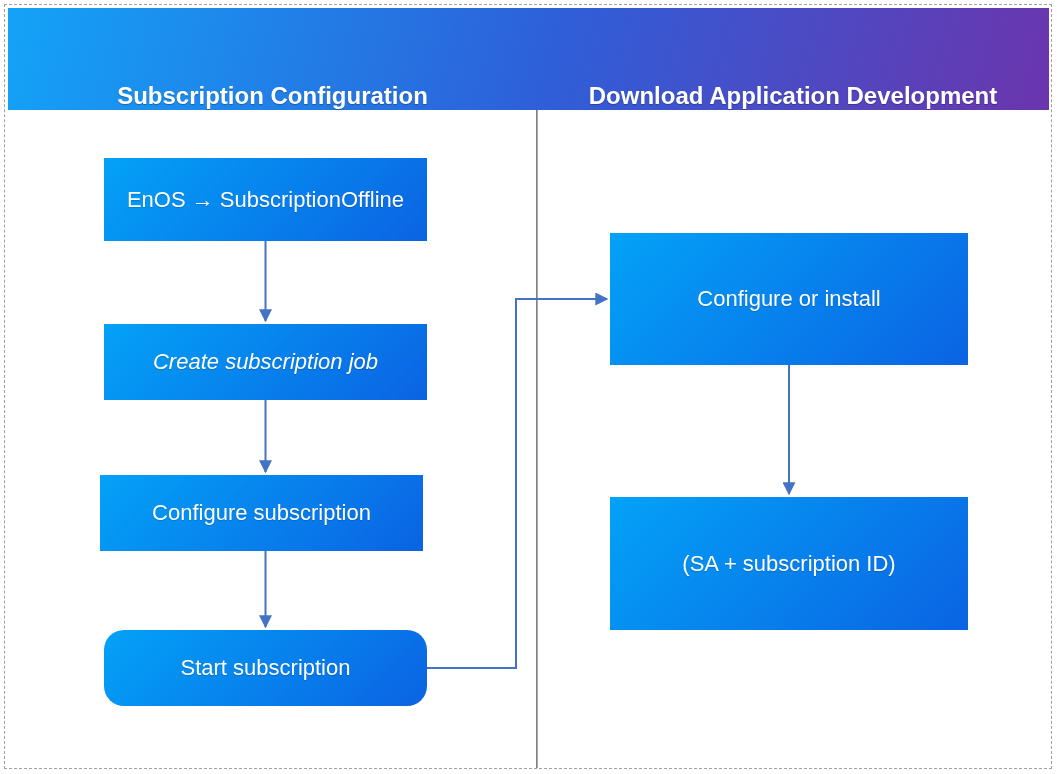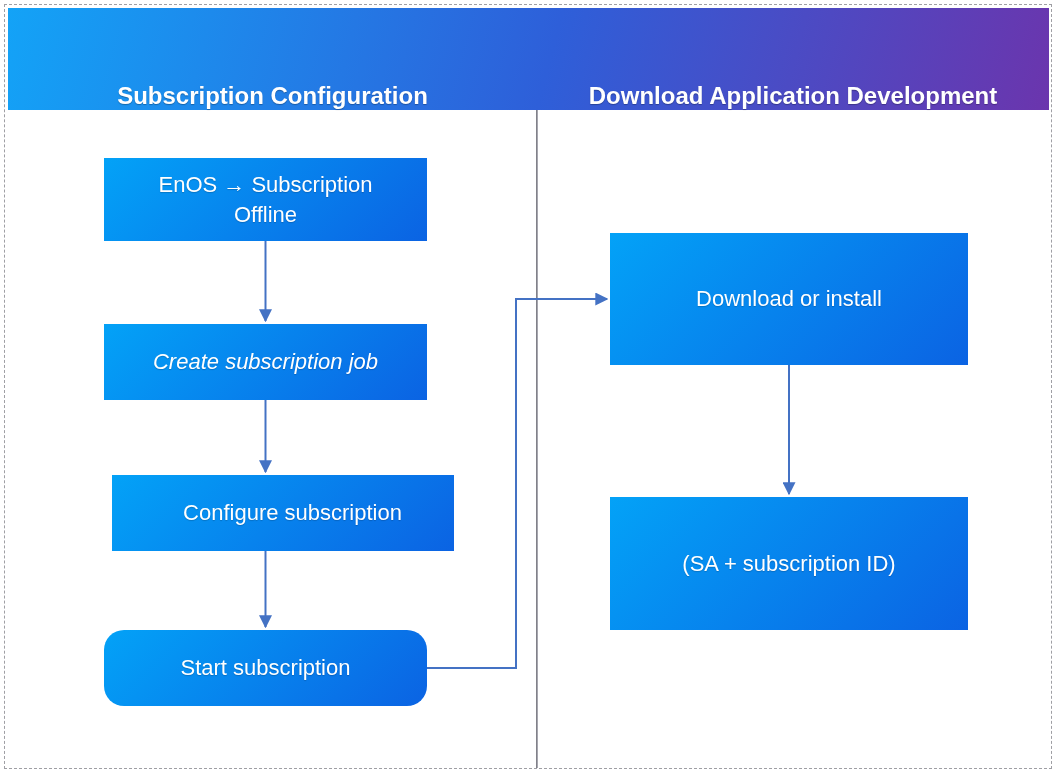--- a/index.html
+++ b/index.html
@@ -57,31 +57,31 @@
     top: 110px;
     width: 2px;
     height: 658px;
     background: linear-gradient(90deg, #6f6f78, #b8b8bf);
   }
   .node {
     position: absolute;
     background: linear-gradient(135deg, #03a2f7 0%, #0b63e3 100%);
     color: #ffffff;
     display: flex;
-    flex-direction: column;
+    flex-direction: row;
     align-items: center;
     justify-content: center;
     text-align: center;
     font-size: 22px;
     line-height: 30px;
     text-shadow: 0 1px 1px rgba(0,0,0,0.18);
   }
   .node-l1 { left: 104px; top: 158px; width: 323px; height: 83px; }
   .node-l2 { left: 104px; top: 324px; width: 323px; height: 76px; font-style: italic; }
-  .node-l3 { left: 112px; top: 475px; width: 323px; height: 76px; padding-left: 19px; }
+  .node-l3 { left: 100px; top: 475px; width: 323px; height: 76px; }
   .node-l4 { left: 104px; top: 630px; width: 323px; height: 76px; border-radius: 20px; }
   .node-r1 { left: 610px; top: 233px; width: 358px; height: 132px; }
   .node-r2 { left: 610px; top: 497px; width: 358px; height: 133px; }
   .arrow-layer {
     position: absolute;
     left: 0;
     top: 0;
     width: 1057px;
     height: 774px;
     pointer-events: none;
@@ -113,21 +113,21 @@
     <span>Create subscription job</span>
   </div>
   <div class="node node-l3">
     <span>Configure subscription</span>
   </div>
   <div class="node node-l4">
     <span>Start subscription</span>
   </div>
 
   <div class="node node-r1">
-    <span>Download or install</span>
+    <span>Configure or install</span>
   </div>
   <div class="node node-r2">
     <span>(SA + subscription ID)</span>
   </div>
 
   <svg class="arrow-layer" viewBox="0 0 1057 774" xmlns="http://www.w3.org/2000/svg">
     <defs>
       <marker id="arrowhead" viewBox="0 0 10 10" refX="9" refY="5" markerWidth="6.5" markerHeight="6.5" orient="auto-start-reverse">
         <path d="M0,0 L10,5 L0,10 z" fill="#4472c4"></path>
       </marker>

